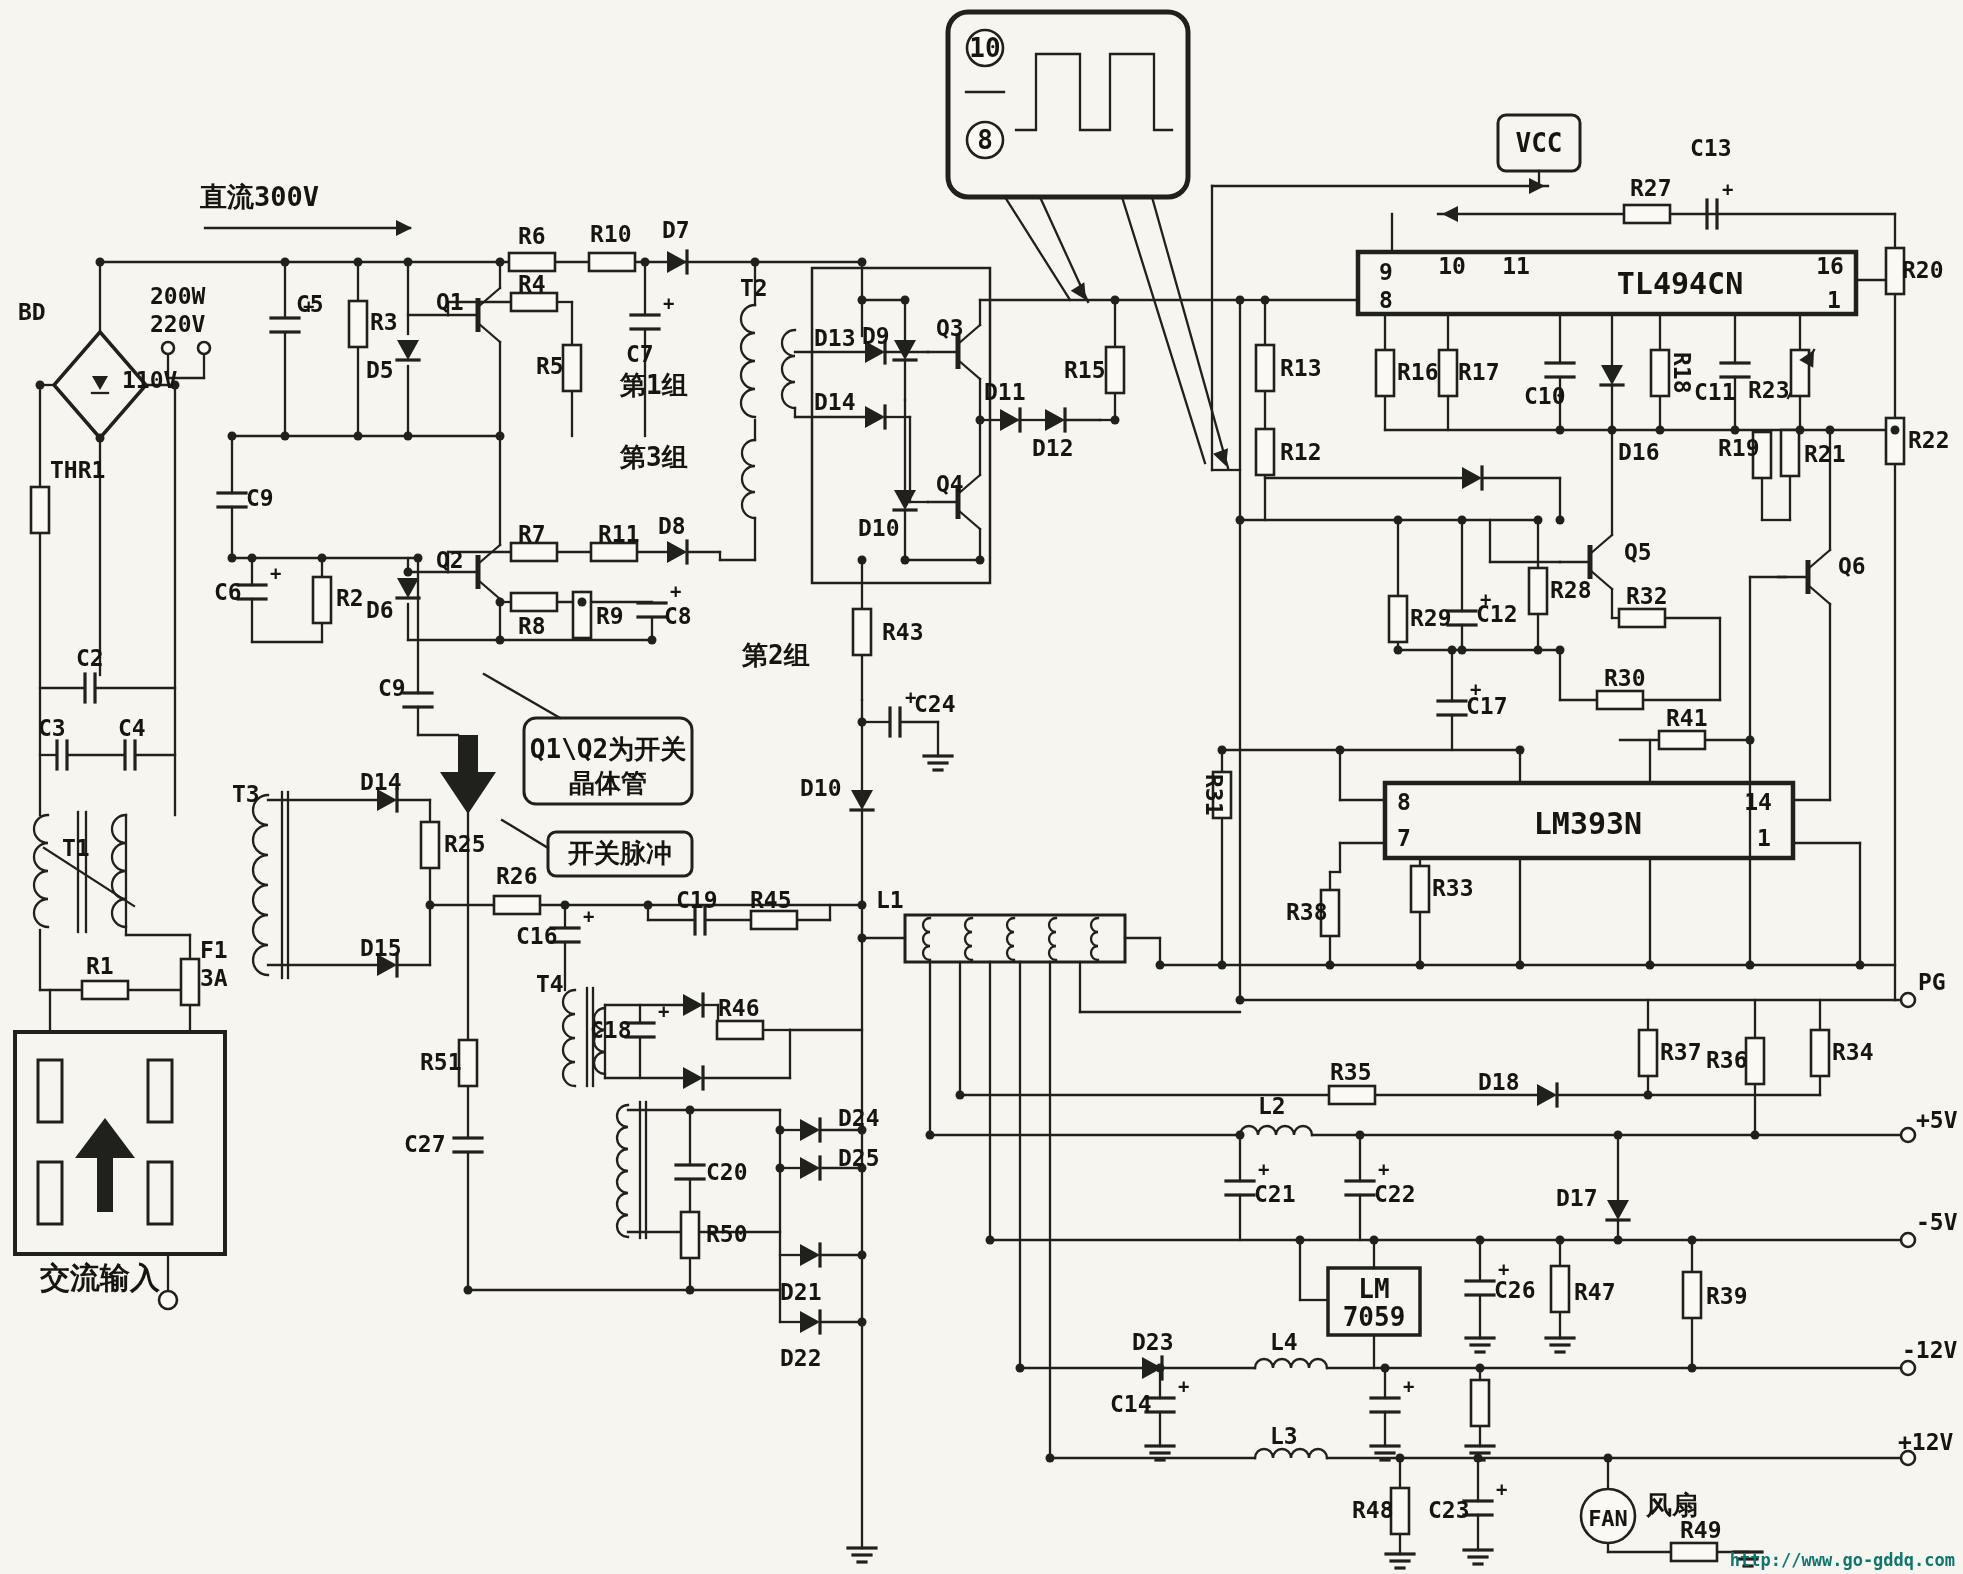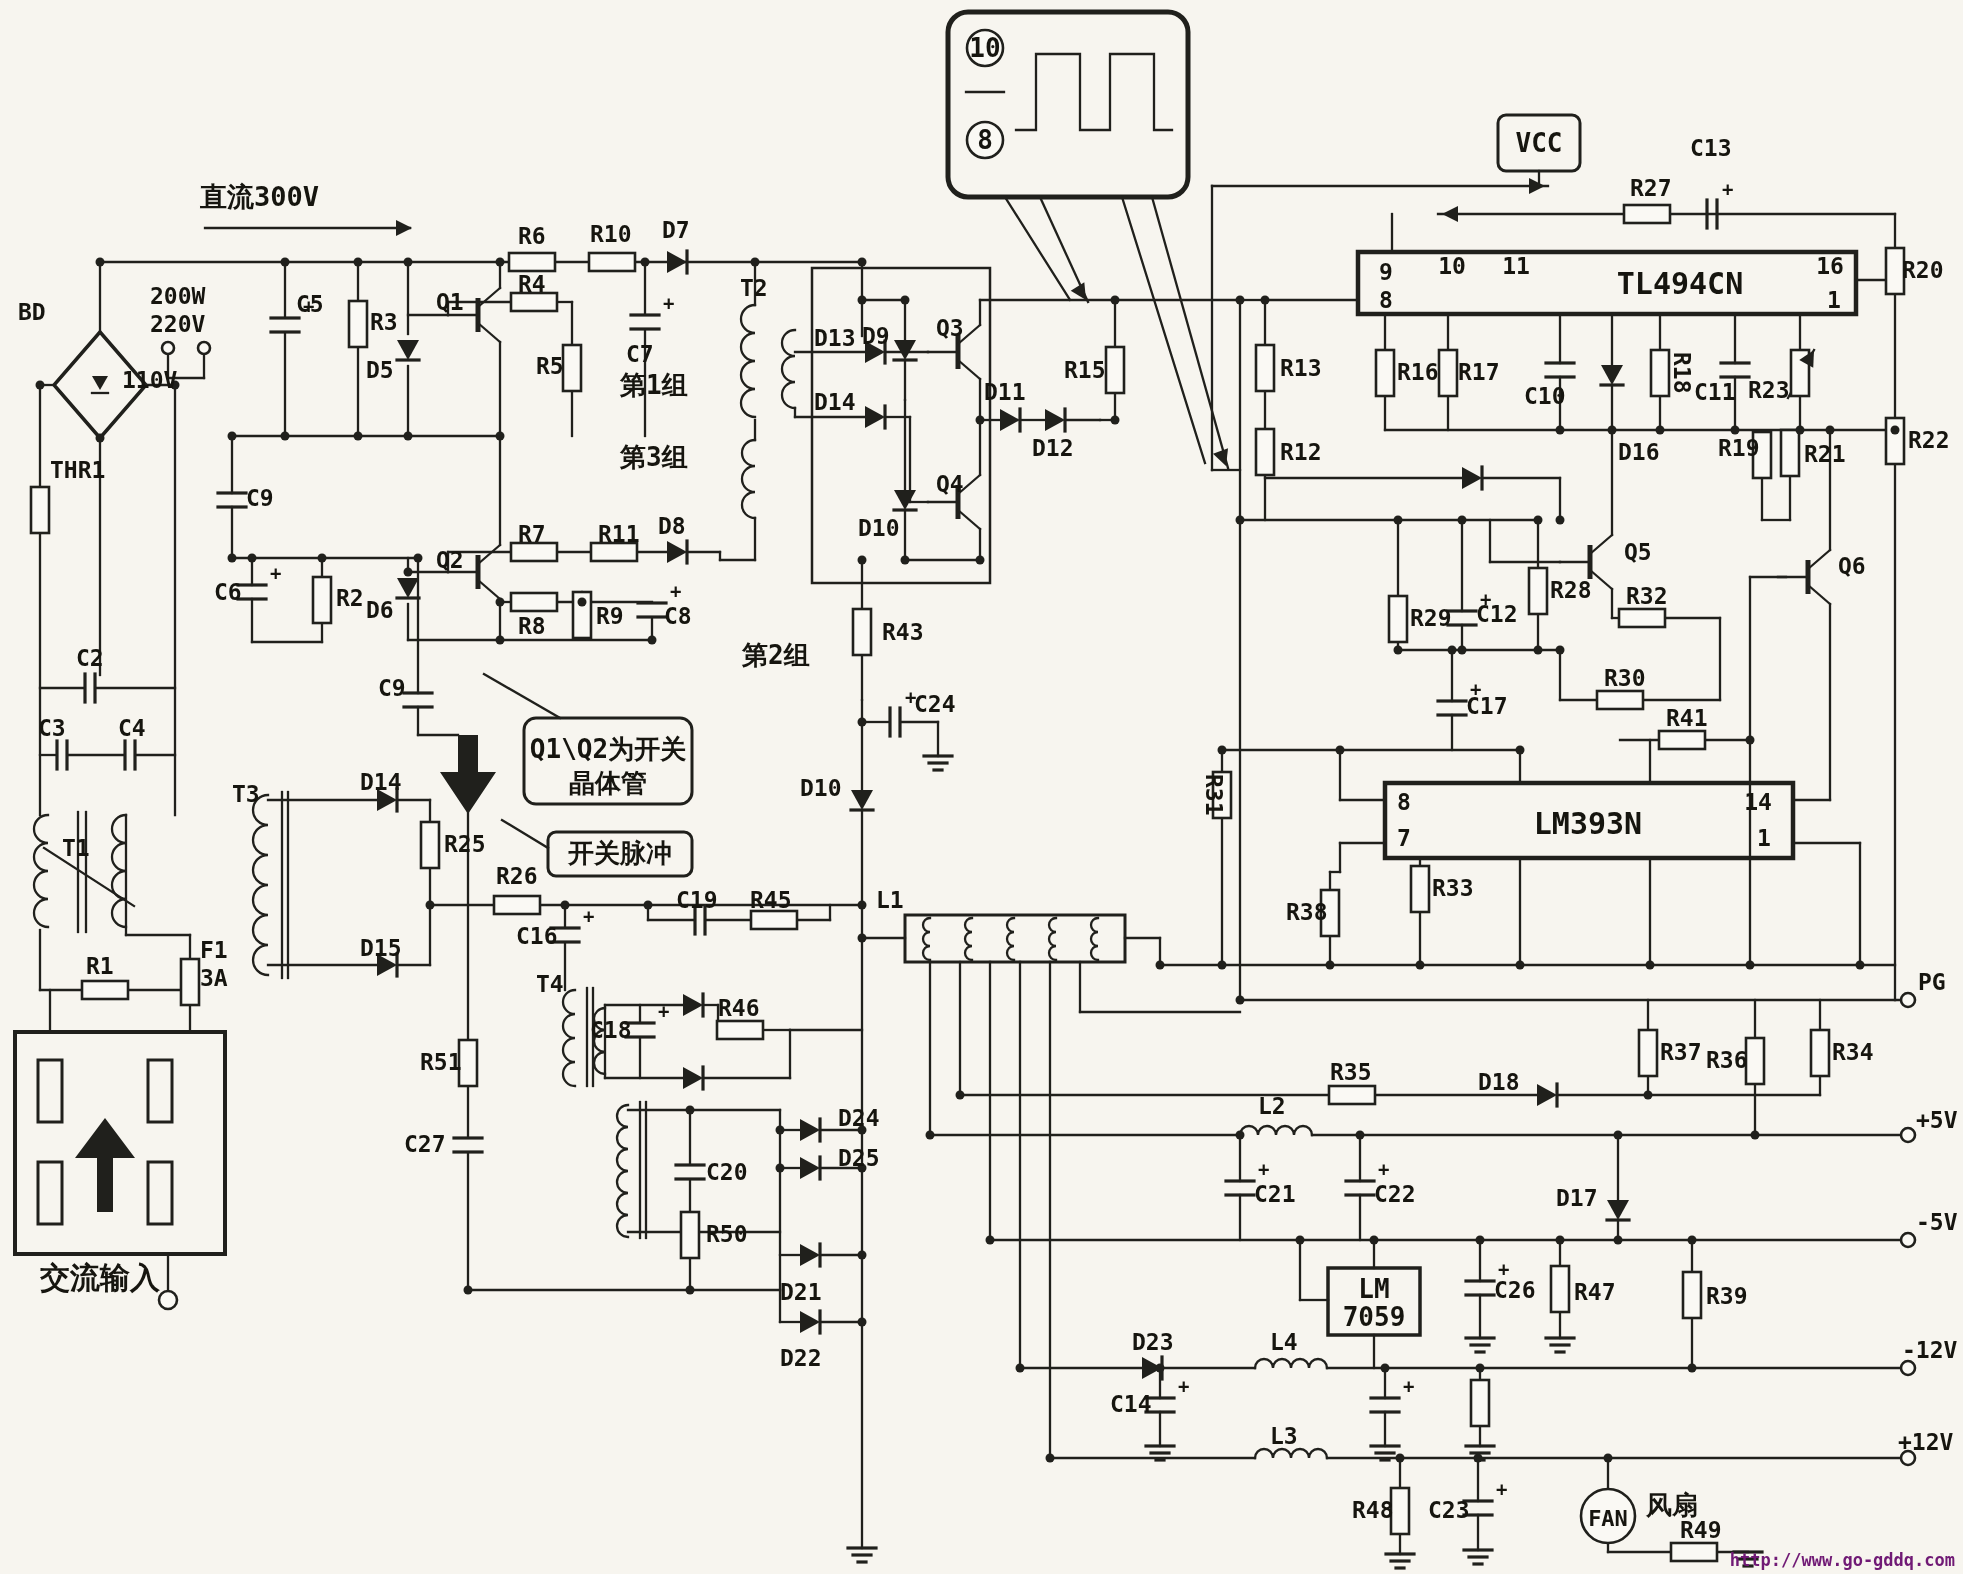--- a/index.html
+++ b/index.html
@@ -7,21 +7,21 @@
   svg{position:absolute;left:0;top:0;}
   .w{stroke:#20201c;stroke-width:2.3;fill:none;stroke-linecap:square;}
   .p{stroke:#20201c;stroke-width:3.2;fill:none;stroke-linecap:square;}
   .bar{stroke:#20201c;stroke-width:5;}
   .cmp{fill:#faf9f4;stroke:#20201c;stroke-width:2.6;}
   .bx{fill:none;stroke:#20201c;}
   .fill{fill:#20201c;stroke:none;}
   .term{fill:#faf9f4;stroke:#20201c;stroke-width:2.6;}
   .lbl{fill:#16150f;font-family:"DejaVu Sans Mono","DejaVu Sans",sans-serif;font-weight:700;}
   .plus{fill:#16150f;font:700 19px "DejaVu Sans Mono",monospace;}
-  .watermark{position:absolute;right:8px;bottom:4px;color:#701a75;text-decoration:none;
+  .watermark{position:absolute;right:8px;bottom:4px;color:#0f766e;text-decoration:none;
     font:700 17px "DejaVu Sans Mono",monospace;}
 </style>
 </head>
 <body>
 
 <div class="stage">
   <svg id="schematic" width="1963" height="1574" viewBox="0 0 1963 1574">
       <line x1="100" y1="262" x2="100" y2="332" class="w"></line>
       <line x1="100" y1="262" x2="862" y2="262" class="w"></line>
       <line x1="205" y1="228" x2="410" y2="228" class="w"></line>

